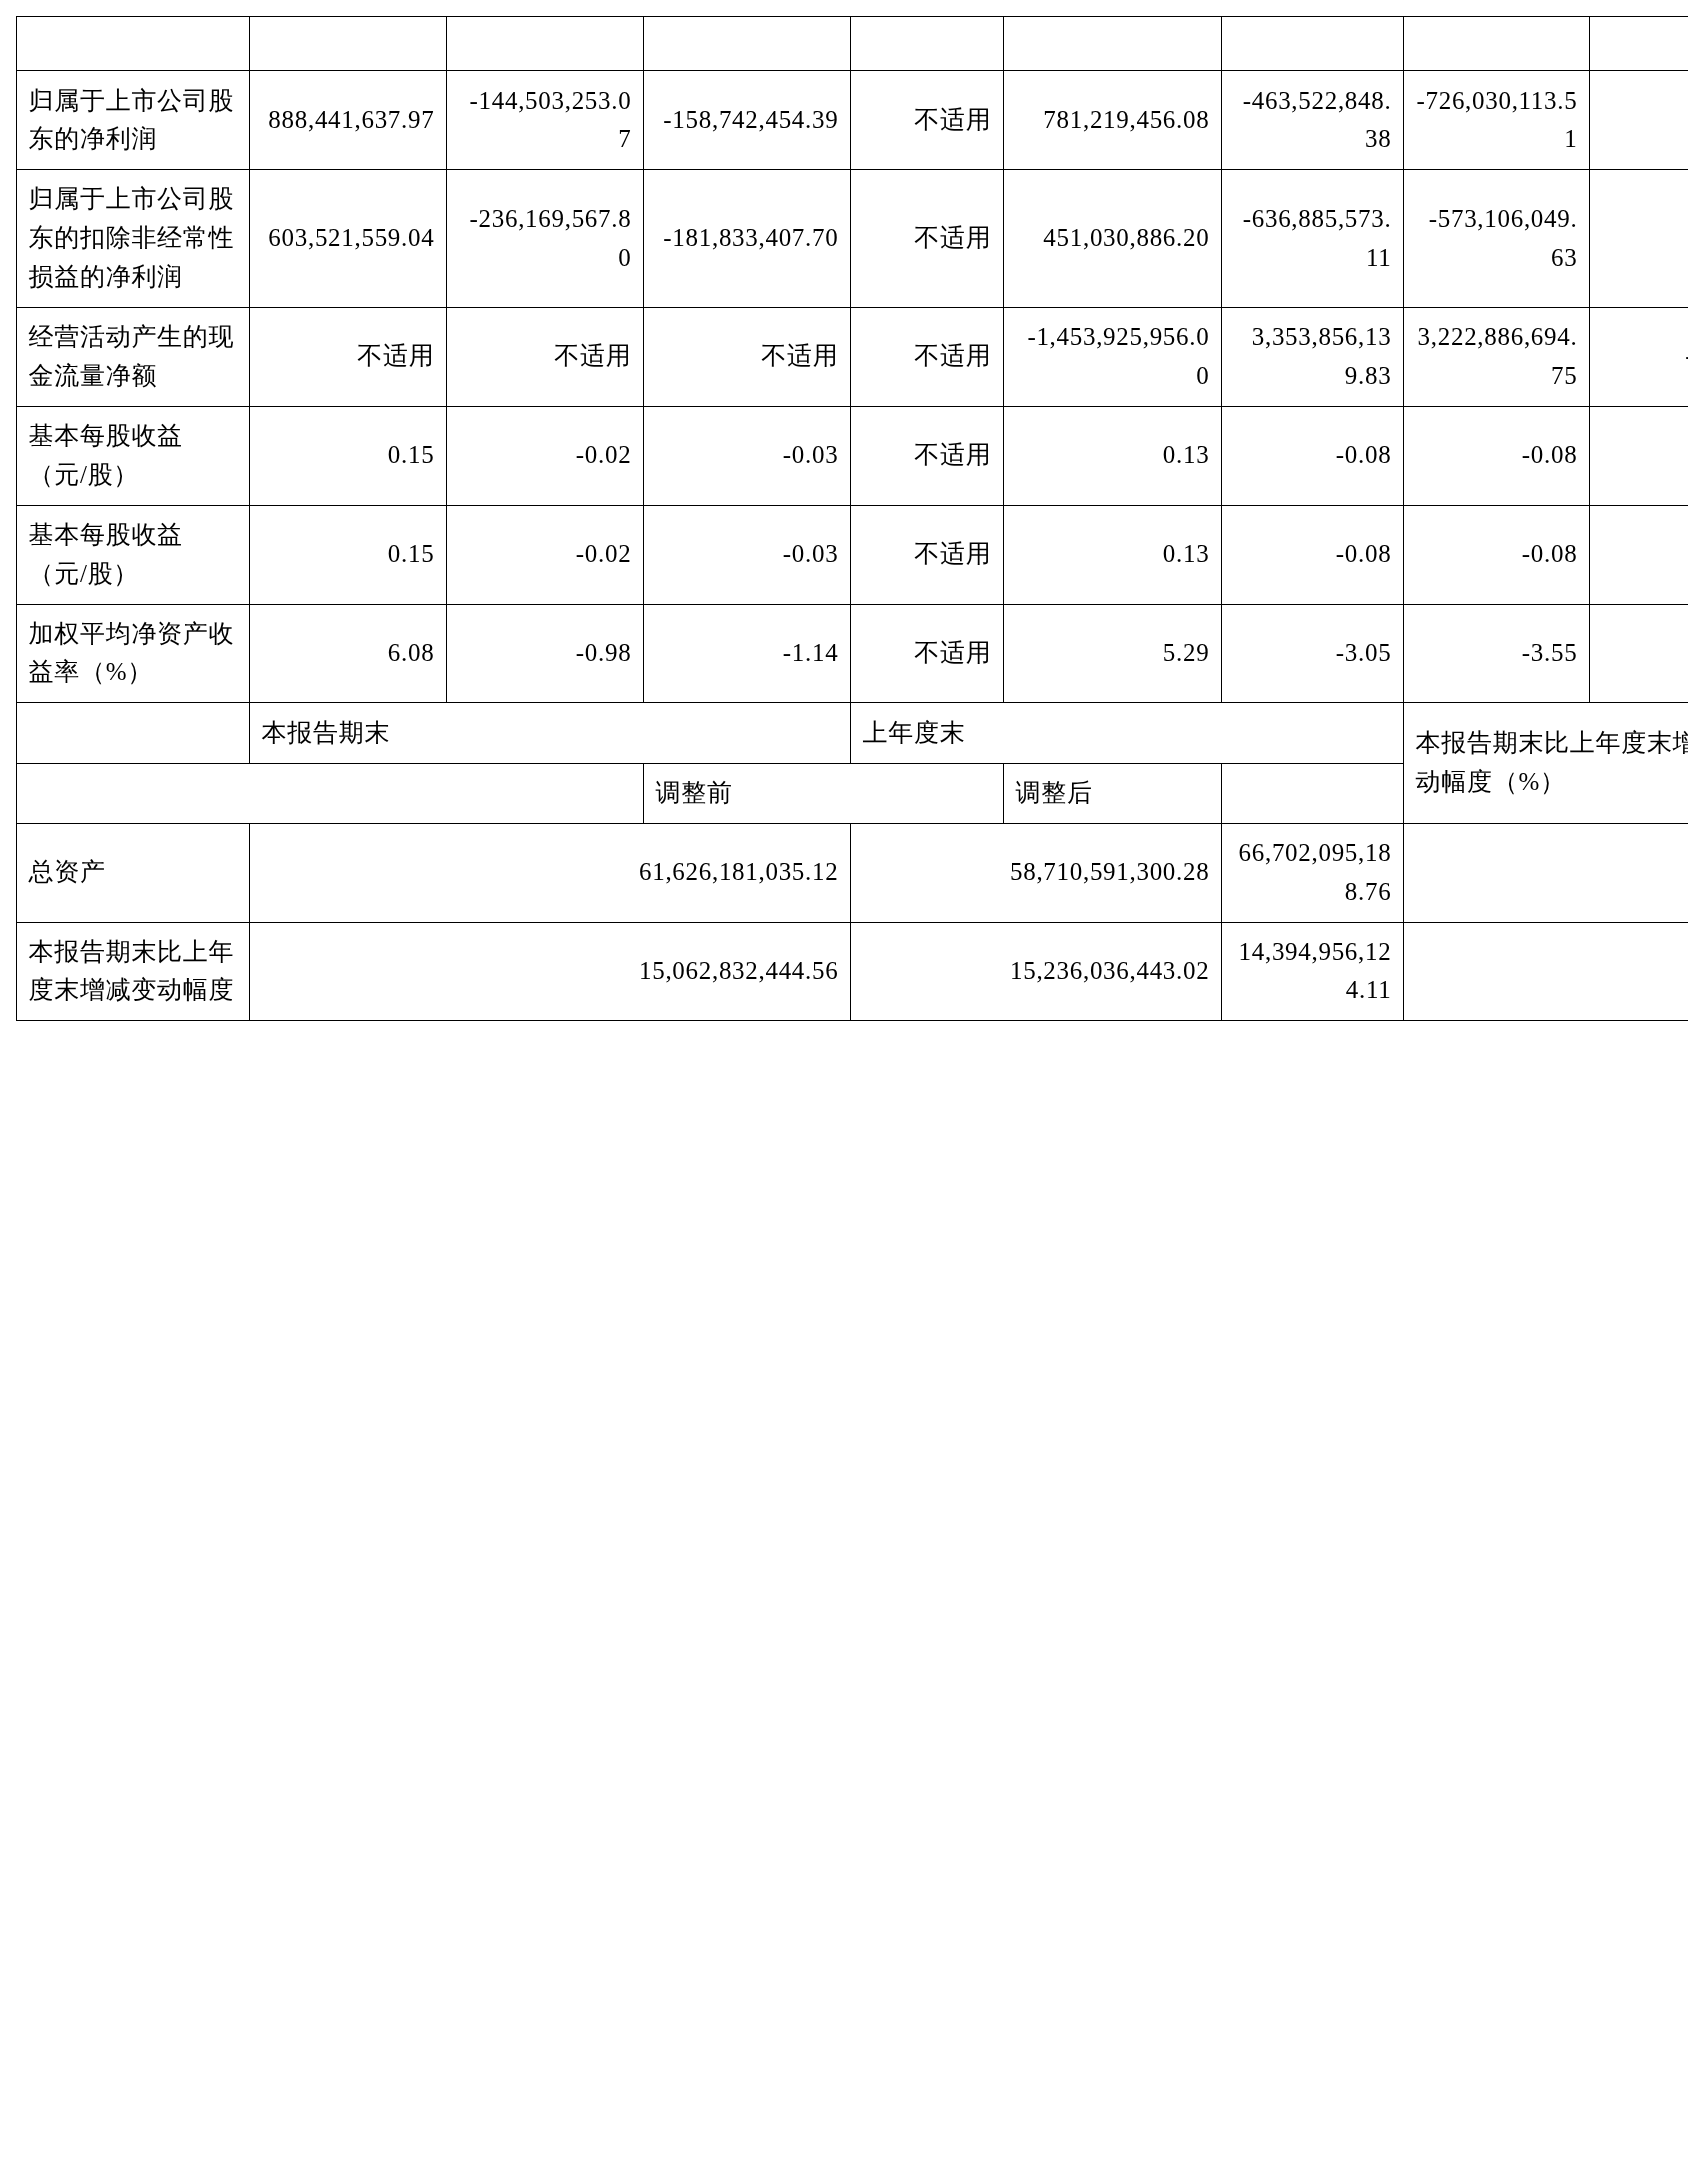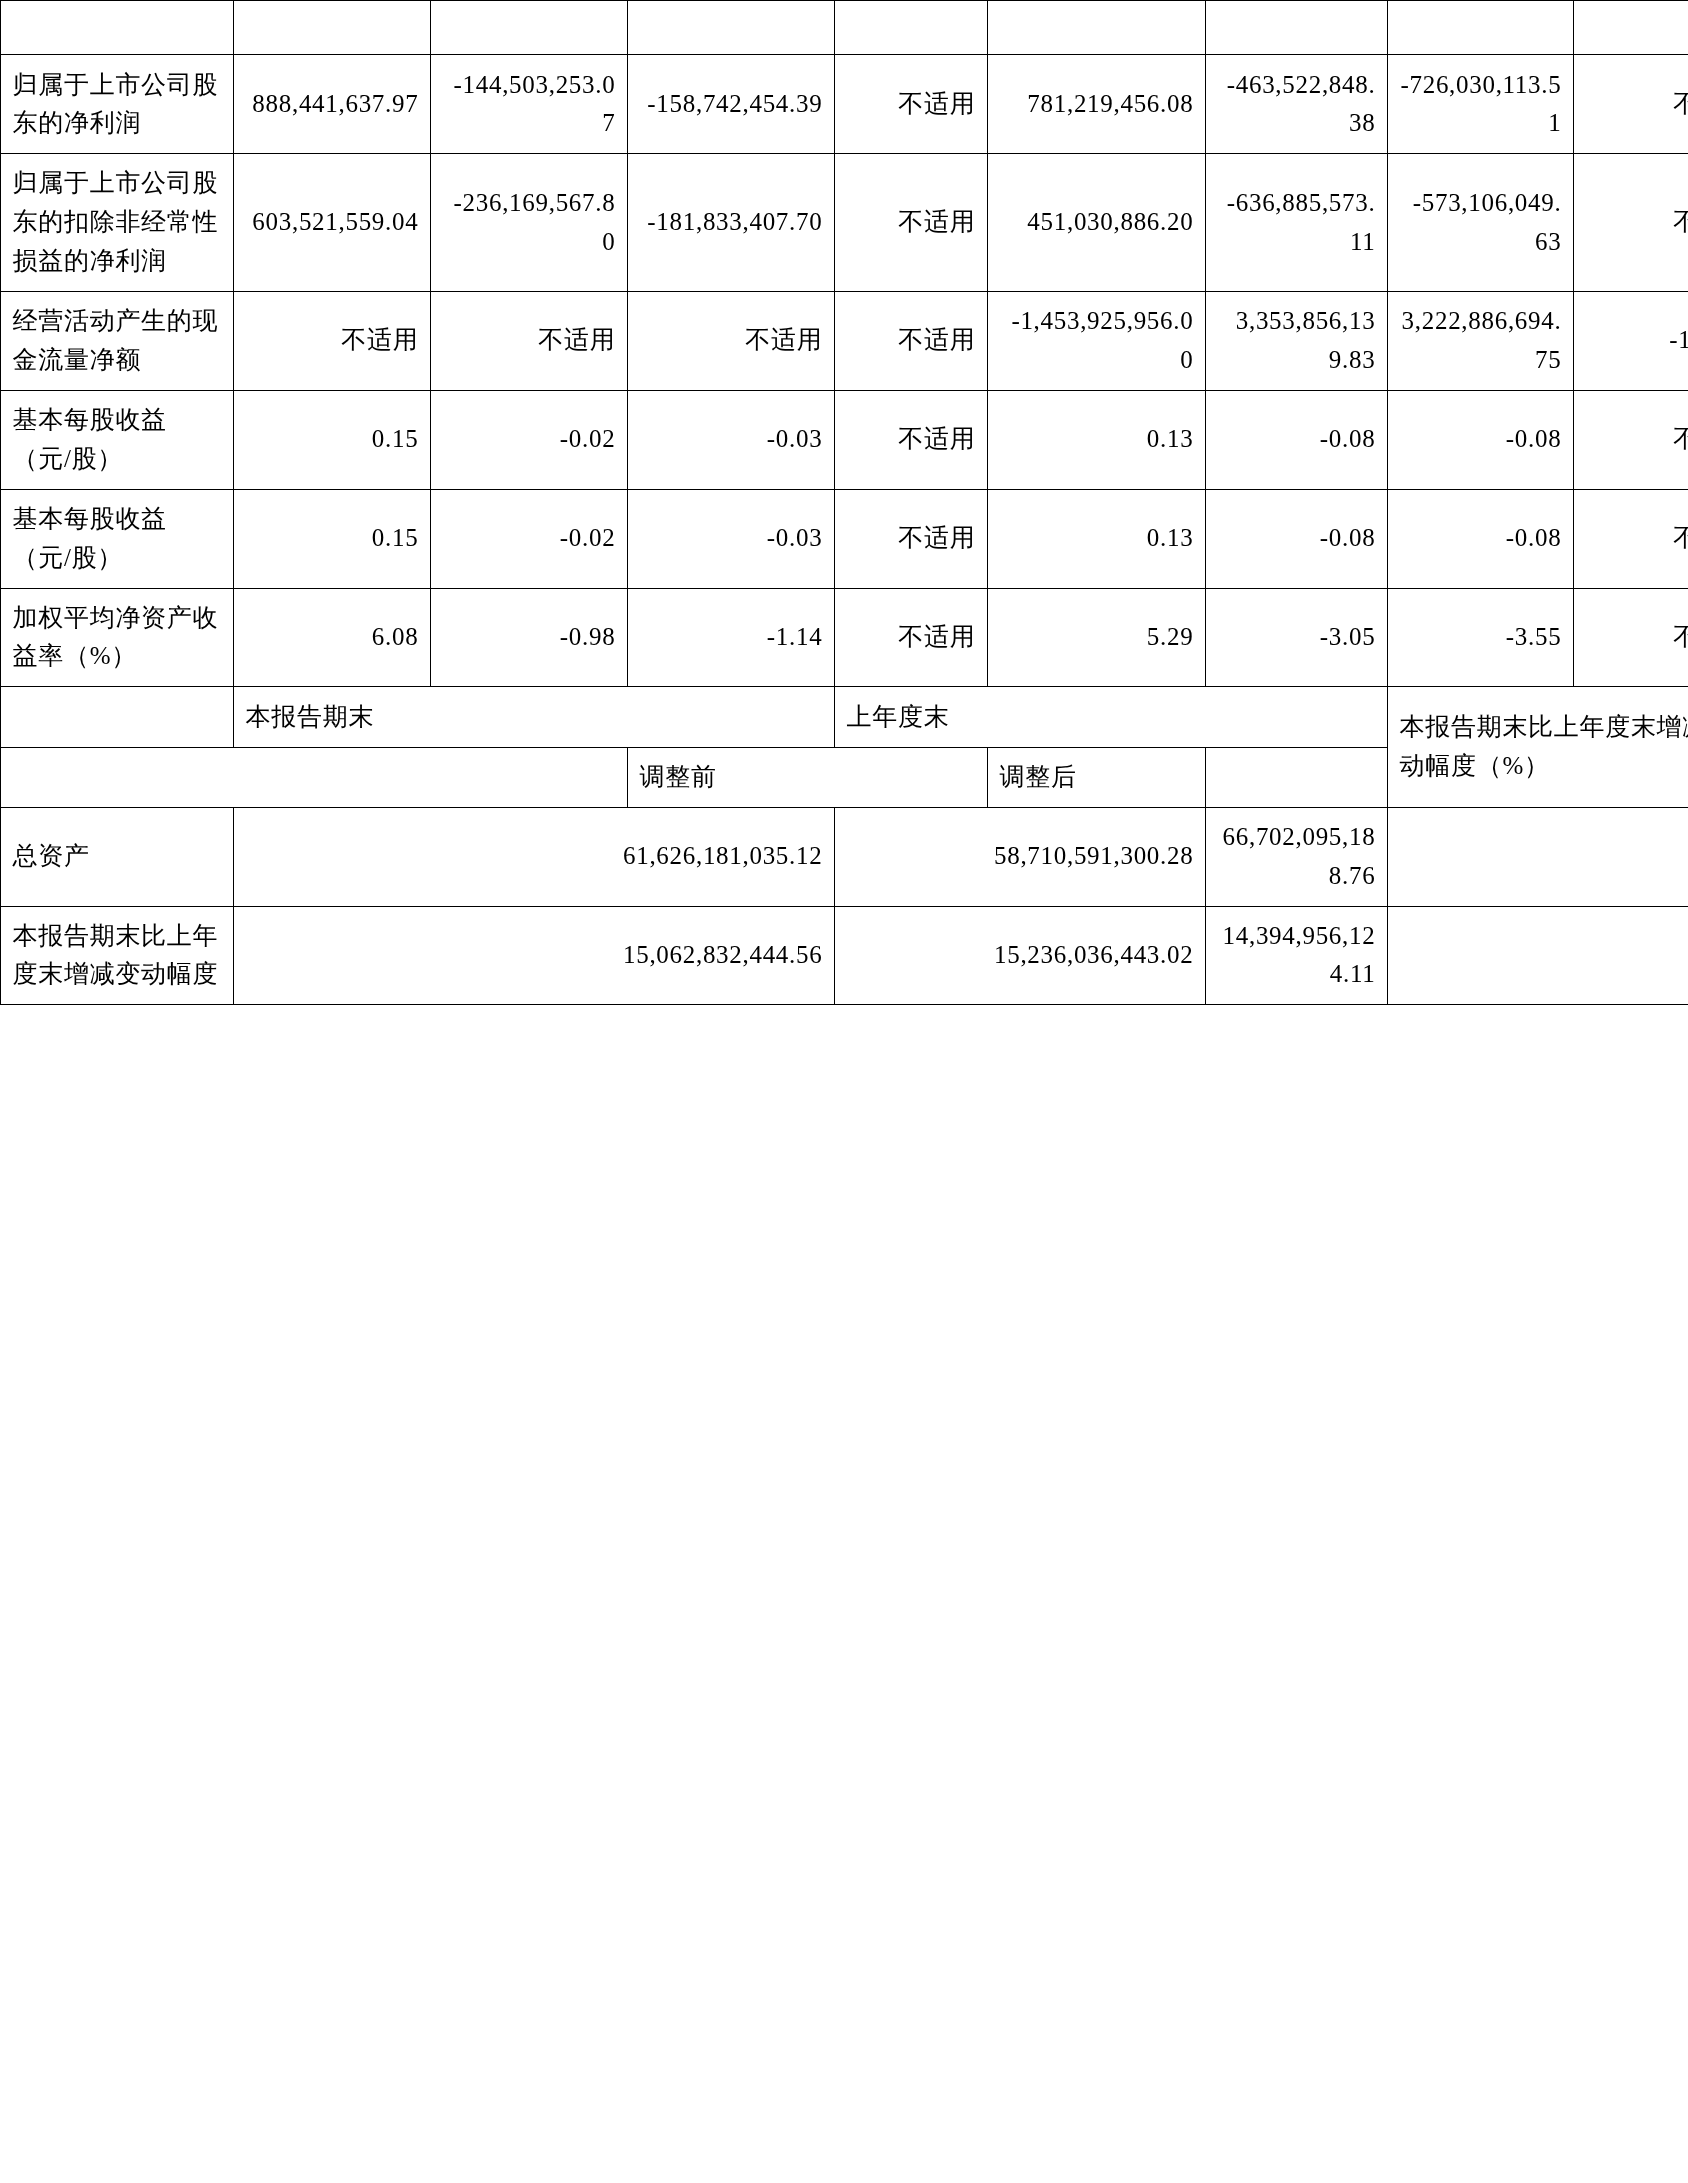--- a/index.html
+++ b/index.html
@@ -9,21 +9,21 @@
   }
   body {
     font-family: "Liberation Serif", "DejaVu Serif", serif;
     color: #000000;
   }
   .page {
     width: 1689px;
     height: 2183px;
     position: relative;
     box-sizing: border-box;
-    padding: 0;
+    padding: 16px;
   }
   table.fin {
     border-collapse: collapse;
     table-layout: fixed;
     width: 1689px;
     margin: 0;
   }
   table.fin td {
     border: 1.5px solid #000000;
     vertical-align: middle;

